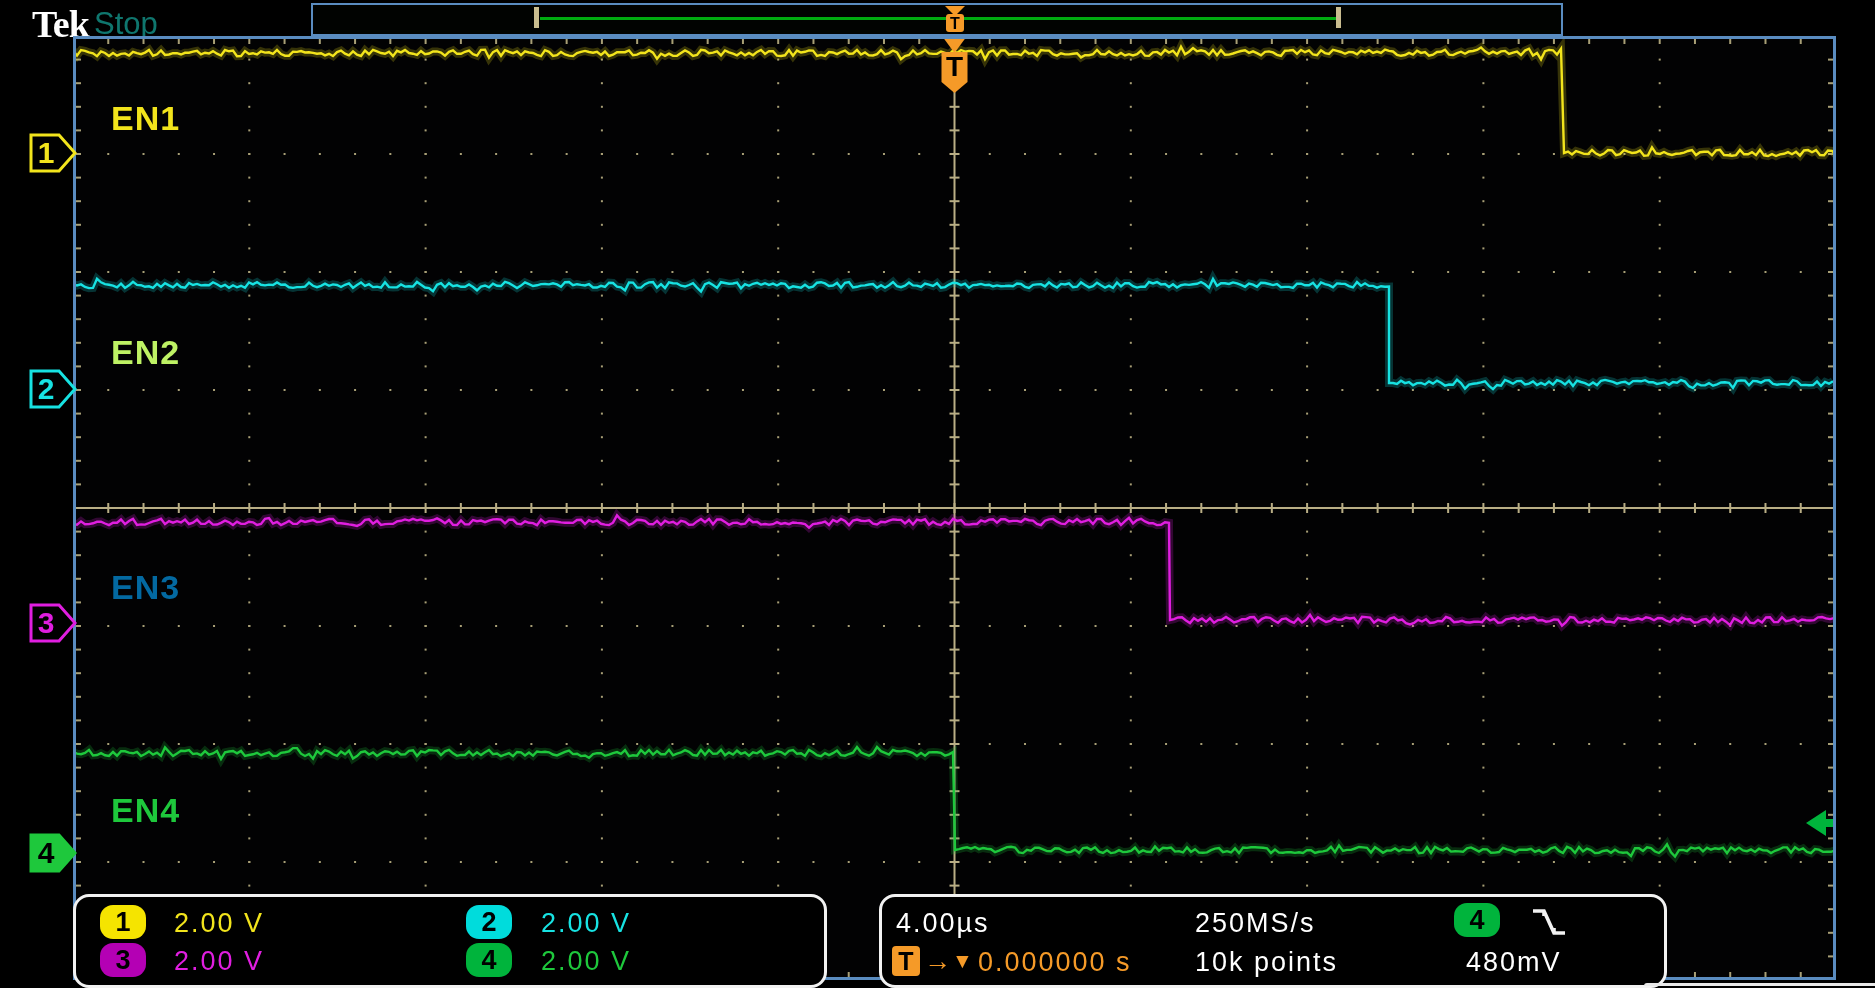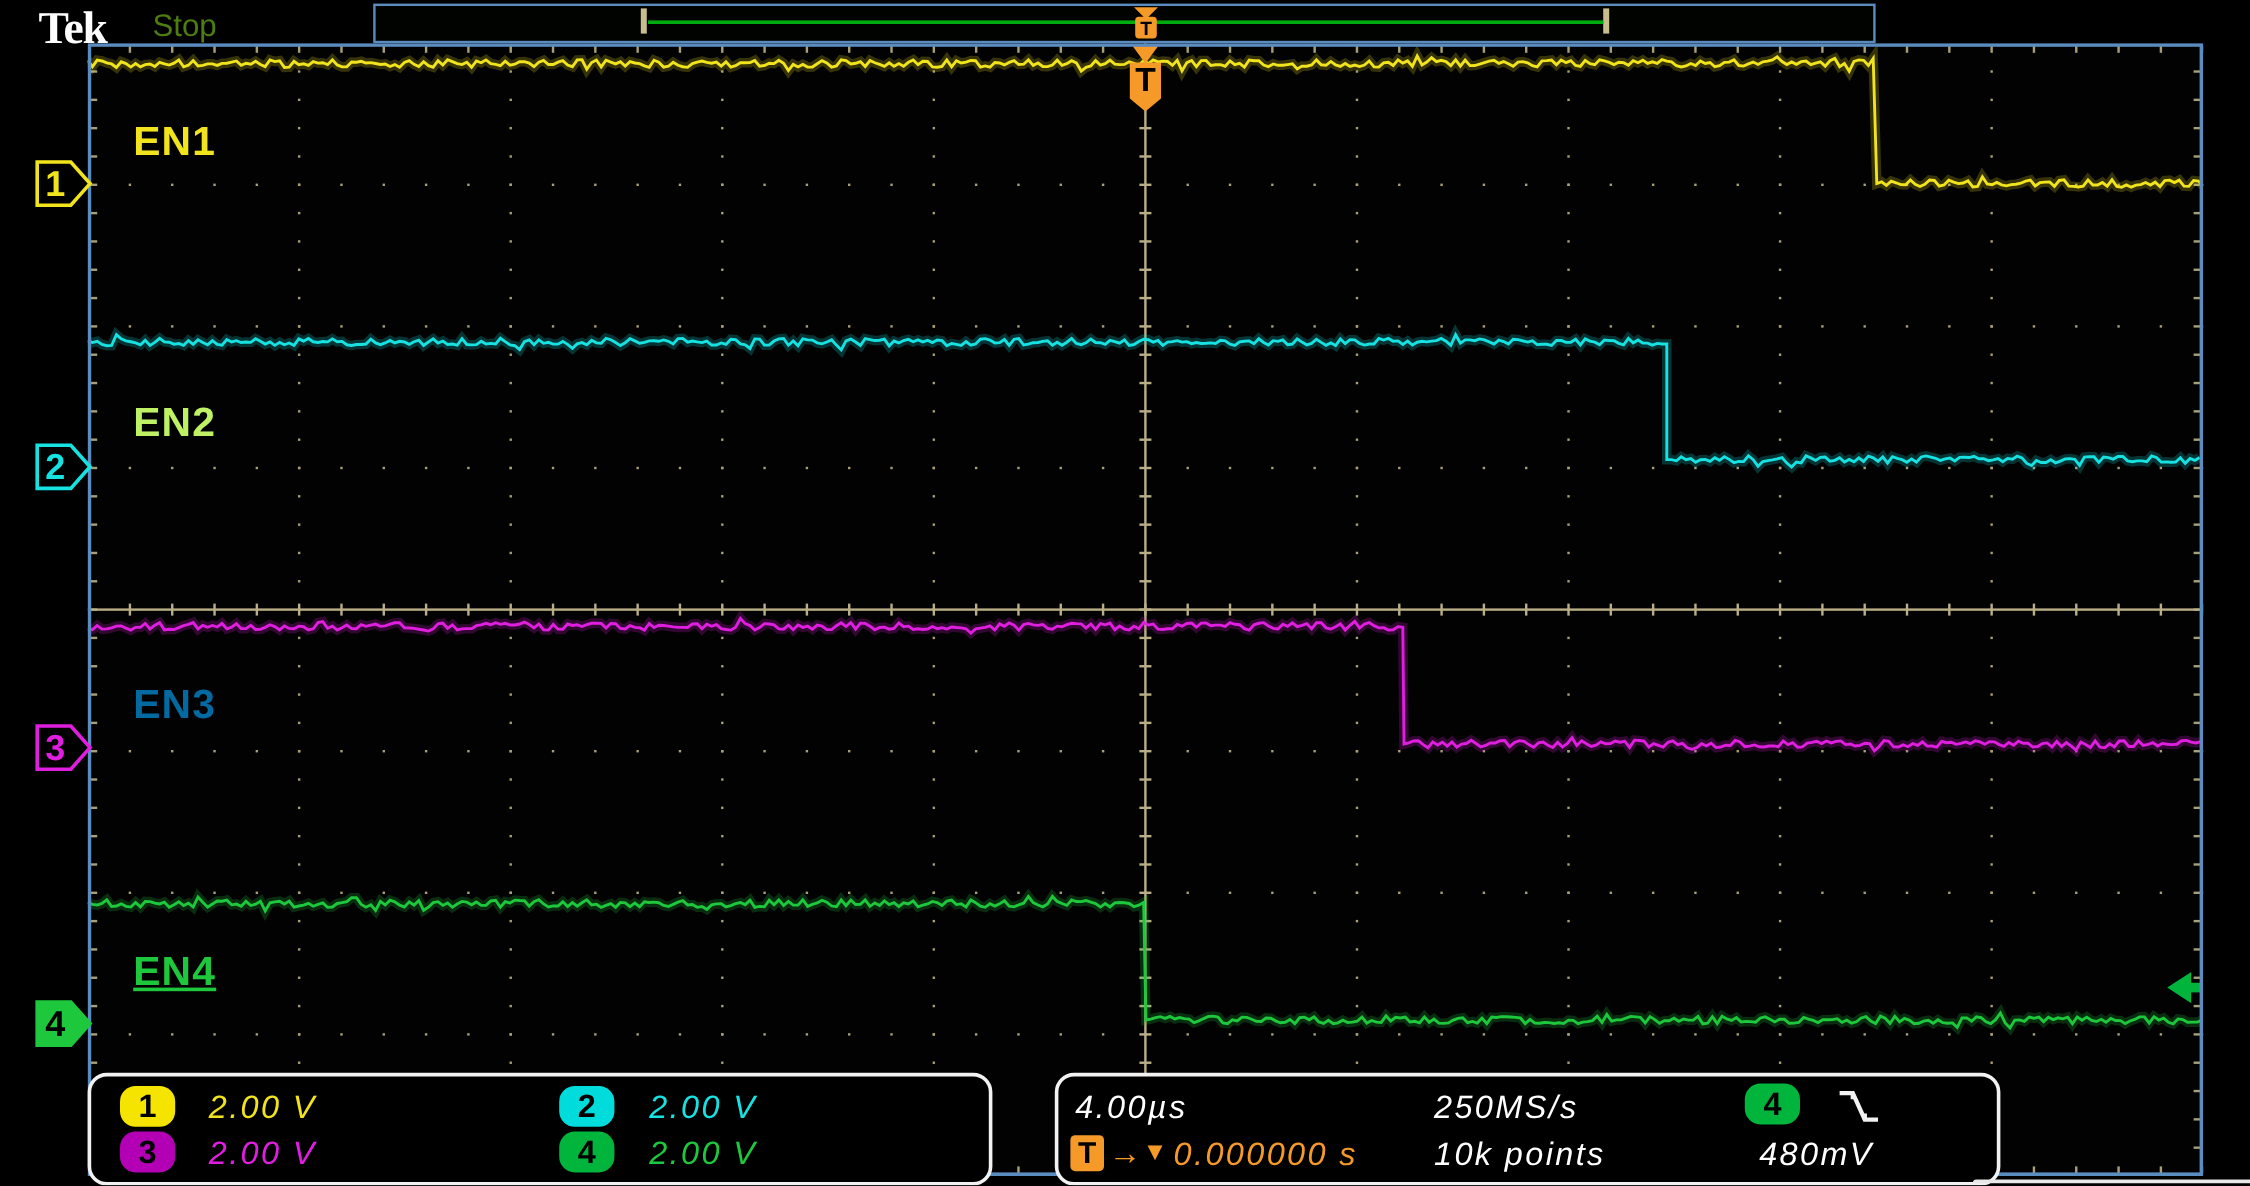--- a/index.html
+++ b/index.html
@@ -2,40 +2,40 @@
 <html><head>
 <meta charset="utf-8">
 <style>
   html,body{margin:0;padding:0;background:#000;}
   #screen{position:relative;width:1875px;height:988px;background:#000;overflow:hidden;
           font-family:"Liberation Sans", sans-serif;margin-left:26px;}
   .abs{position:absolute;}
   
   #tek-logo{left:6px;top:2px;color:#fff;font-family:"Liberation Serif", serif;
             font-weight:bold;font-size:38px;letter-spacing:-1px;}
-  #acq-status{left:101px;top:6px;color:#4d7c0f;font-size:26px;}
+  #acq-status{left:68px;top:6px;color:#0f766e;font-size:31px;}
   
   #preview-bar{left:285px;top:3px;width:1248px;height:29px;background:#010301;
                border:2px solid #5a8cc0;}
   .bracket{position:absolute;top:2px;width:5px;height:21px;background:#c9bd8f;}
   #acq-window-line{position:absolute;top:12px;height:3px;background:#00ac10;}
   
   #graticule{left:47px;top:36px;width:1763px;height:944px;}
   #gfx{position:absolute;left:0;top:0;}
   
   .ch-label{position:absolute;font-weight:bold;font-size:34px;letter-spacing:1px;}
   .ch-marker{position:absolute;left:2px;width:50px;height:46px;}
   
   .readout-box{position:absolute;top:894px;height:88px;background:#000;
                border:3px solid #f2f2f2;border-radius:16px;}
   #readout-left{left:47px;width:748px;}
   #readout-right{left:853px;width:782px;}
   .badge{position:absolute;width:46px;height:34px;border-radius:13px;color:#000;
          font-weight:bold;font-size:27px;text-align:center;line-height:34px;}
-  .rtext{position:absolute;font-size:27px;letter-spacing:2px;white-space:nowrap;color:#fff;font-style:italic;}
+  .rtext{position:absolute;font-size:27px;letter-spacing:2px;white-space:nowrap;color:#fff;}
   .orange{color:#f59a28;}
   #trig-t-badge{position:absolute;width:28px;height:30px;background:#f59a28;border-radius:4px;
                 color:#000;font-weight:bold;font-size:25px;text-align:center;line-height:30px;}
   #bottom-right-line{left:1618px;top:983px;width:257px;height:3px;background:#e8e8e8;
                      border-top-left-radius:3px;}
 </style>
 </head>
 <body>
 
 <div id="screen">
@@ -970,21 +970,21 @@
       <div class="ch-label" style="left: 85px; top: 333px; color: #bef264;">EN2</div>
       <svg class="ch-marker" width="50" height="46" viewBox="0 0 50 46" style="top: 600px;">
         <polygon points="3,5 31,5 47,23 31,41 3,41" fill="#000" stroke="#e01ee0" stroke-width="3"></polygon>
         <text x="18" y="33" text-anchor="middle" font-size="30" font-weight="bold" font-family="Liberation Sans, sans-serif" fill="#e01ee0">3</text>
       </svg>
       <div class="ch-label" style="left: 85px; top: 568px; color: #0369a1;">EN3</div>
       <svg class="ch-marker" width="50" height="46" viewBox="0 0 50 46" style="top: 830px;">
         <polygon points="3,5 31,5 47,23 31,41 3,41" fill="#1ec83c" stroke="#1ec83c" stroke-width="3"></polygon>
         <text x="18" y="33" text-anchor="middle" font-size="30" font-weight="bold" font-family="Liberation Sans, sans-serif" fill="#000">4</text>
       </svg>
-      <div class="ch-label" style="left: 85px; top: 791px; color: rgb(30, 200, 60); text-decoration: underline;">EN4</div>
+      <div class="ch-label" style="left: 85px; top: 791px; color: rgb(30, 200, 60);">EN4</div>
     </div>
 
   <div class="readout-box" id="readout-left">
     <div class="badge" style="left: 24px; top: 8px; background: rgb(245, 228, 0);">1</div>
     <div class="rtext" style="left: 98px; top: 11px; color: rgb(242, 228, 28);">2.00 V</div>
     <div class="badge" style="left: 390px; top: 8px; background: rgb(0, 220, 220);">2</div>
     <div class="rtext" style="left: 465px; top: 11px; color: rgb(23, 226, 226);">2.00 V</div>
     <div class="badge" style="left: 24px; top: 46px; background: rgb(180, 0, 180);">3</div>
     <div class="rtext" style="left: 98px; top: 49px; color: rgb(224, 30, 224);">2.00 V</div>
     <div class="badge" style="left: 390px; top: 46px; background: rgb(0, 180, 60);">4</div>

